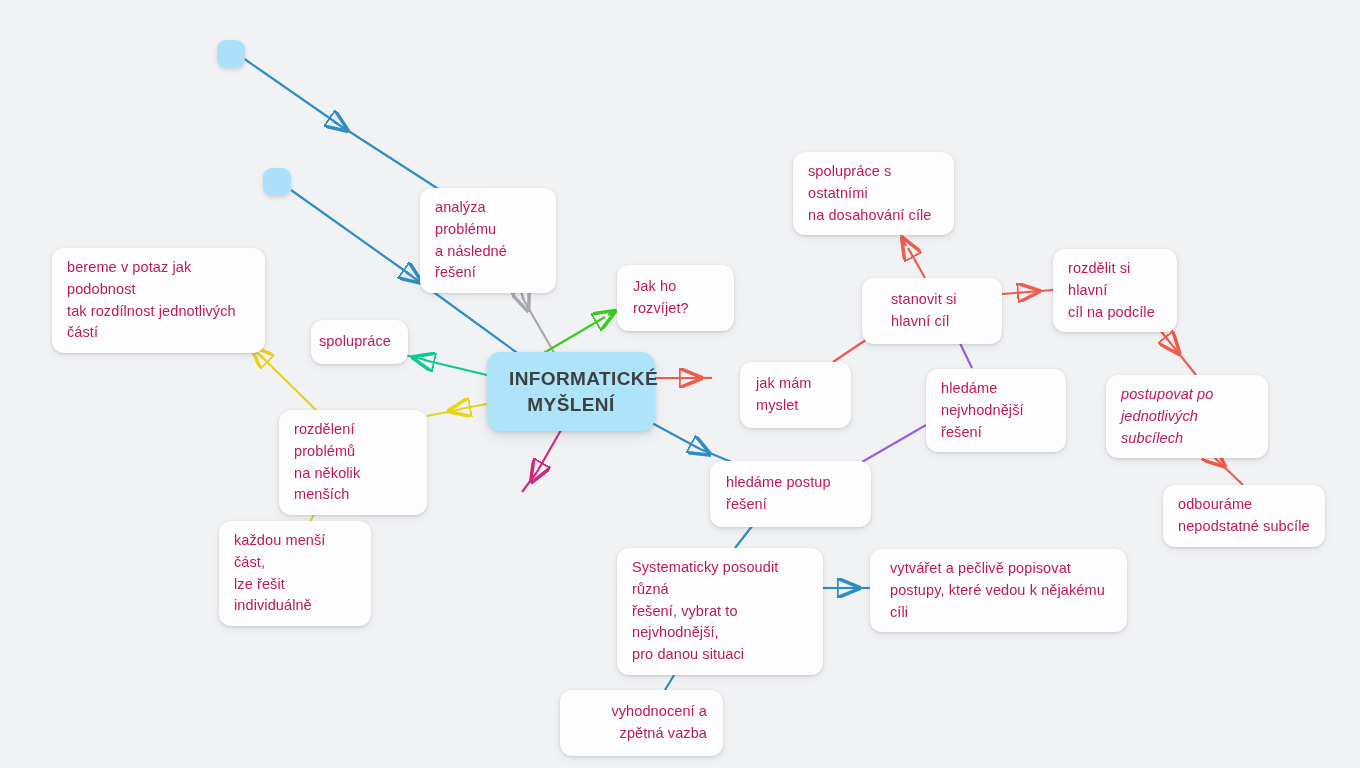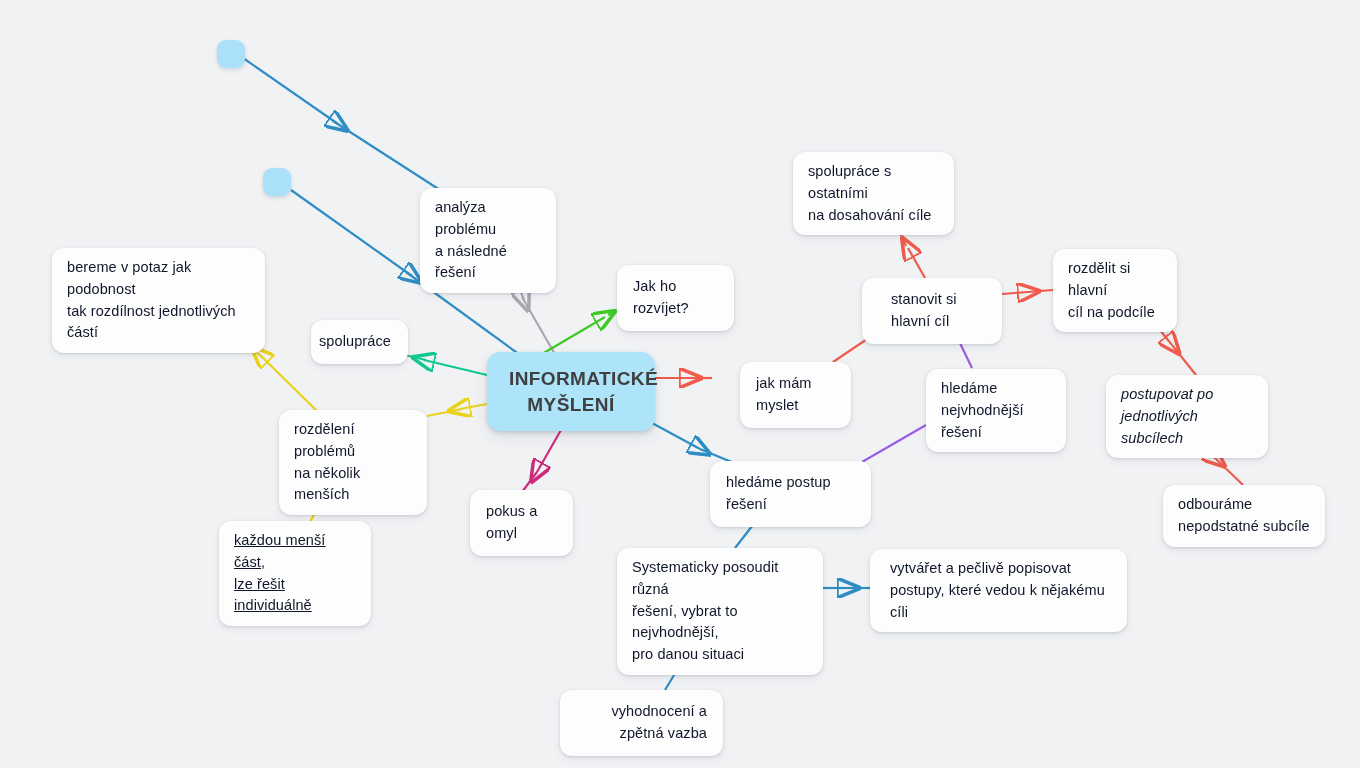--- a/index.html
+++ b/index.html
@@ -12,21 +12,21 @@
     position:relative;
   }
   #canvas{position:absolute;inset:0;width:1360px;height:768px;}
   svg#edges{position:absolute;left:0;top:0;width:1360px;height:768px;pointer-events:none;}
 
   .node{
     position:absolute;
     background:#fdfdfd;
     border-radius:12px;
     box-shadow:0 1px 3px rgba(40,50,70,.16), 0 3px 9px rgba(40,50,70,.07);
-    color:#0f172a;
+    color:#be185d;
     font-size:14.5px;
     line-height:1.5;
     padding:9px 15px;
     box-sizing:border-box;
     white-space:pre-line;
     letter-spacing:.1px;
   }
   .node.one-line{padding:11px 16px;}
 
   .center-node{
@@ -194,24 +194,23 @@
 a následné řešení</div>
 
   <div class="node" style="left:52px;top:248px;width:213px;">bereme v potaz jak podobnost
 tak rozdílnost jednotlivých částí</div>
 
   <div class="node one-line" style="left:311px;top:320px;width:97px;padding-left:8px;">spolupráce</div>
 
   <div class="node" style="left:279px;top:410px;width:148px;">rozdělení problémů
 na několik menších</div>
 
-  <div class="node" style="left:219px;top:521px;width:152px;text-decoration:underline;">každou menší část,
+  <div class="node" style="left:219px;top:521px;width:152px;">každou menší část,
 lze řešit individuálně</div>
 
-  <div class="node one-line" style="left:470px;top:490px;width:103px;">pokus a omyl</div>
 
   <div class="node one-line" style="left:617px;top:265px;width:117px;">Jak ho rozvíjet?</div>
 
   <div class="node one-line" style="left:712px;top:362px;width:111px;margin-left:28px;">jak mám myslet</div>
 
   <div class="node one-line" style="left:862px;top:278px;width:140px;padding-left:29px;">stanovit si hlavní cíl</div>
 
   <div class="node" style="left:793px;top:152px;width:161px;">spolupráce s ostatními
 na dosahování cíle</div>
 

